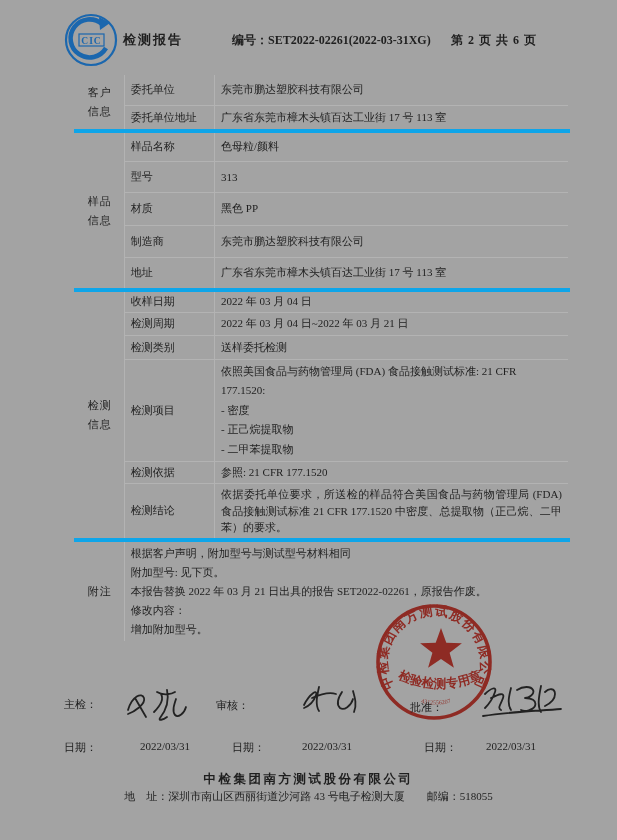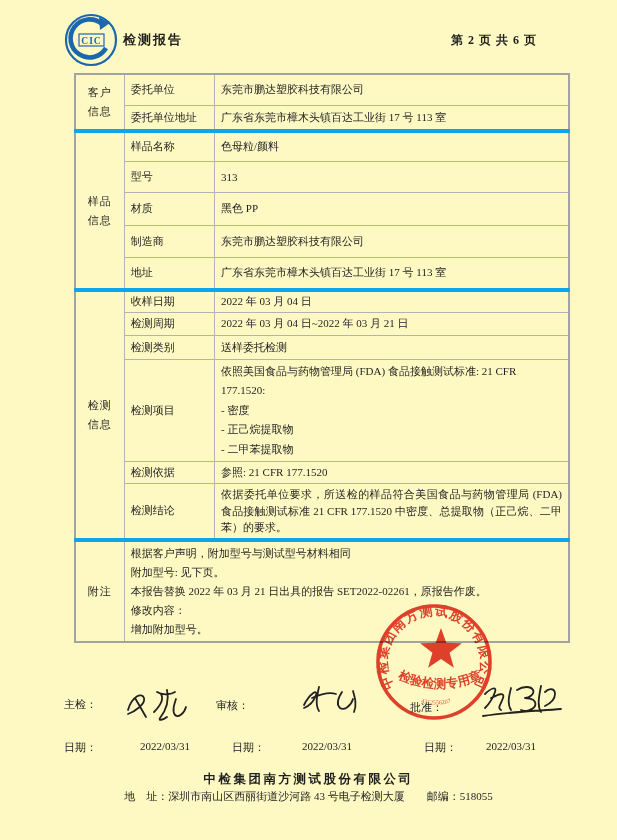--- a/index.html
+++ b/index.html
@@ -1,17 +1,17 @@
 <!DOCTYPE html>
 <html><head>
 <meta charset="utf-8">
 <style>
   html,body{margin:0;padding:0;background:#888;}
   .page{
-    position:relative;width:617px;height:840px;margin:0 auto;background:#fef9c3;
+    position:relative;width:617px;height:840px;margin:0 auto;background:#a3a3a3;
     font-family:"Liberation Serif","DejaVu Serif",serif;color:#1f1f1f;overflow:hidden;
   }
   
   .hdr-title{position:absolute;left:123px;top:31px;font-size:13px;font-weight:bold;letter-spacing:2px;}
   .hdr-no{position:absolute;left:232px;top:32px;font-size:12px;font-weight:bold;}
   .hdr-page{position:absolute;left:451px;top:32px;font-size:12px;font-weight:bold;letter-spacing:1px;}
   .logo{position:absolute;left:62px;top:13px;}
   
   .tblwrap{position:absolute;left:74px;top:73px;border-radius:28px;}
   table.rpt{border-collapse:collapse;table-layout:fixed;width:496px;border:2px solid #a3a3a3;}
@@ -42,20 +42,21 @@
 <div class="page">
 
   <svg class="logo" width="58" height="54" viewBox="0 0 58 54">
     <circle cx="29" cy="27" r="25" fill="none" stroke="#1b67ae" stroke-width="2.2"></circle>
     <path d="M 40,11 A 19,19 0 1 0 44,35" fill="none" stroke="#1b67ae" stroke-width="4.6"></path>
     <polygon points="37,4 48,10 38,17" fill="#1b67ae"></polygon>
     <rect x="17" y="21" width="25" height="12" fill="none" stroke="#1b67ae" stroke-width="1.2"></rect>
     <text x="29.5" y="31" text-anchor="middle" font-size="9.5" font-weight="bold" fill="#1b67ae" font-family="Liberation Serif, serif" letter-spacing="1">CIC</text>
   </svg>
   <div class="hdr-title">检测报告</div>
+  <div class="hdr-no">编号：SET2022-02261(2022-03-31XG)</div>
   <div class="hdr-page">第 2 页 共 6 页</div>
 
   <div class="tblwrap">
     <table class="rpt">
       <colgroup>
           <col style="width:49px">
           <col style="width:90px">
           <col style="width:353px">
         </colgroup>
 

